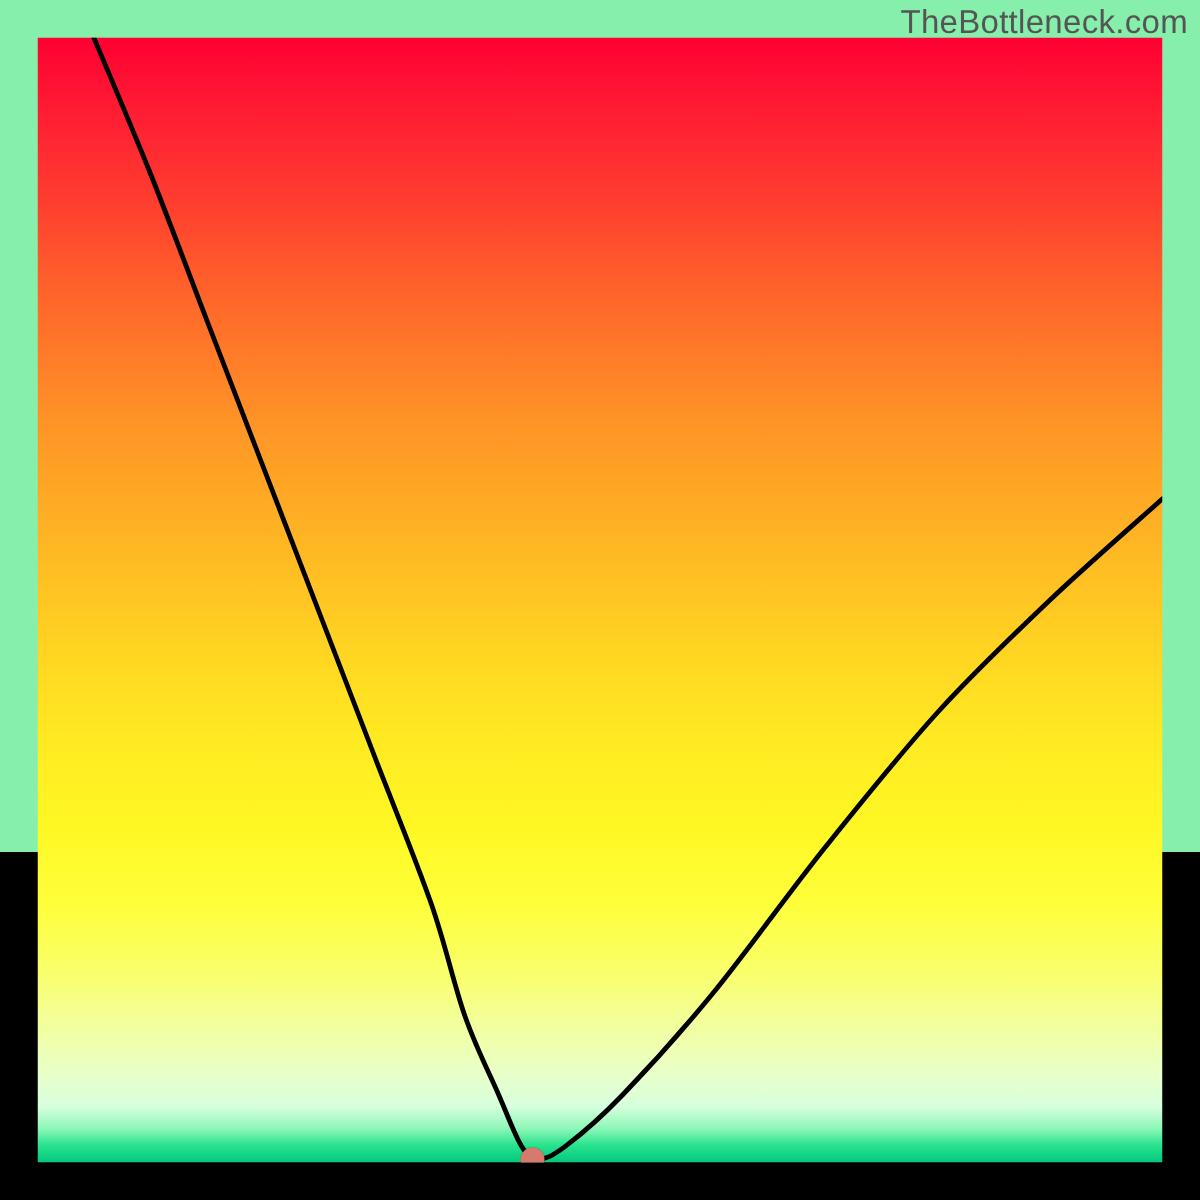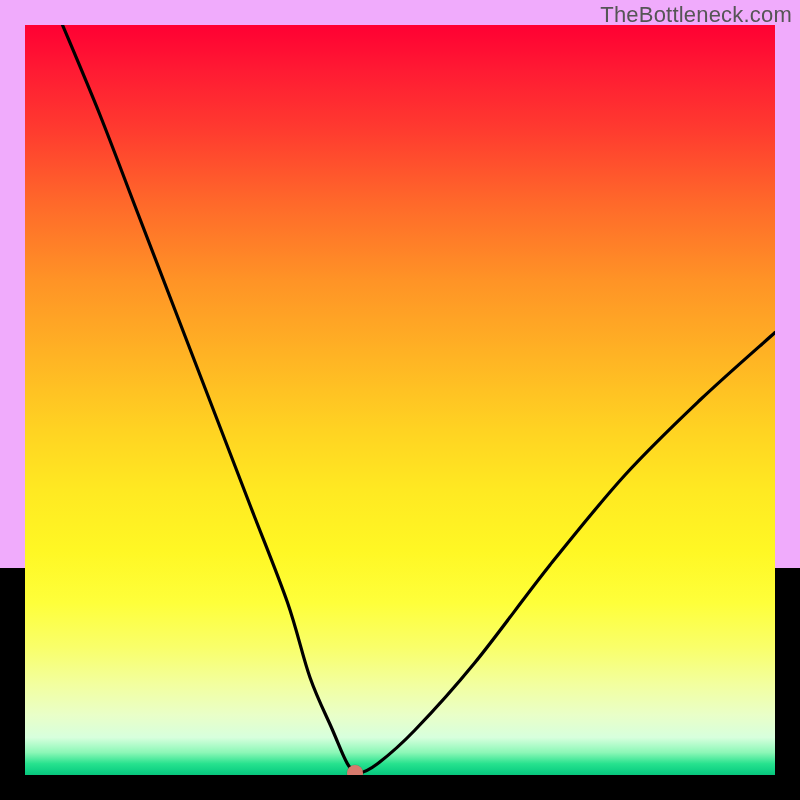--- a/index.html
+++ b/index.html
@@ -8,21 +8,21 @@
     width: 800px;
     height: 800px;
     background: #000;
     overflow: hidden;
     font-family: Arial, Helvetica, sans-serif;
   }
   .frame {
     position: relative;
     width: 800px;
     height: 568px;
-    background: #f0abfc;
+    background: #86efac;
   }
   .watermark {
     position: absolute;
     top: 2px;
     right: 8px;
     color: #555;
     font-size: 22px;
     font-weight: 500;
     letter-spacing: 0.2px;
     z-index: 10;

